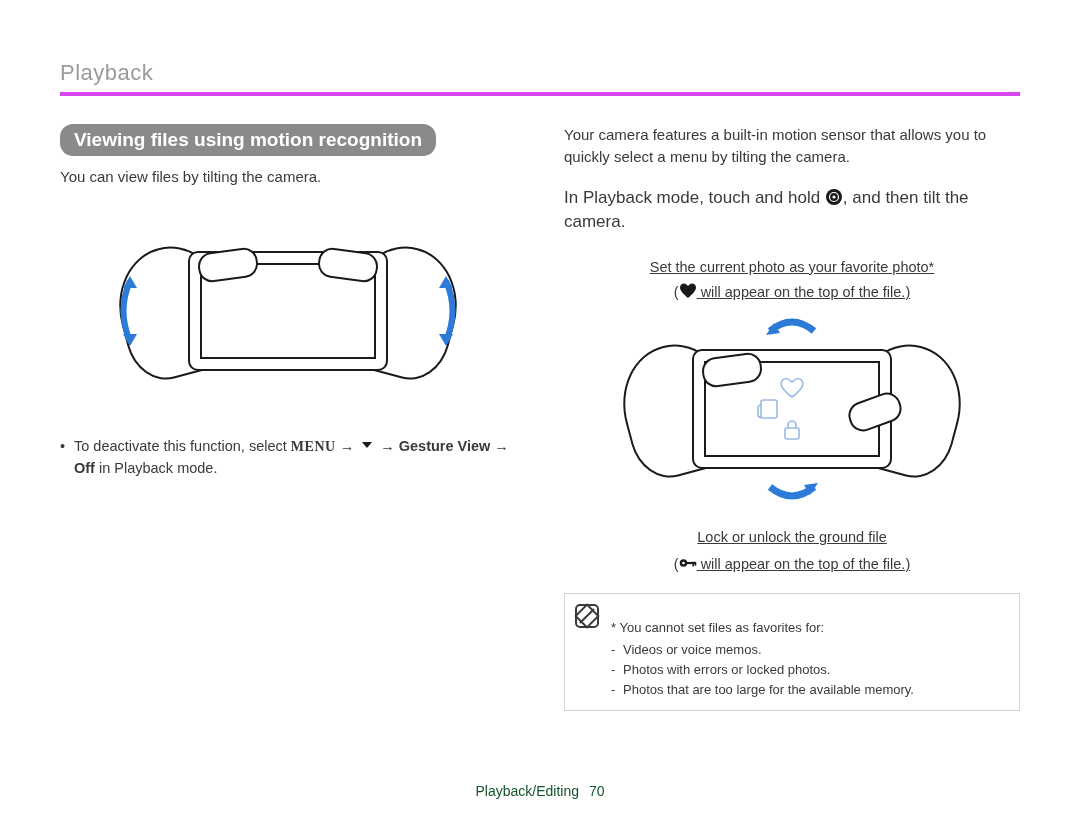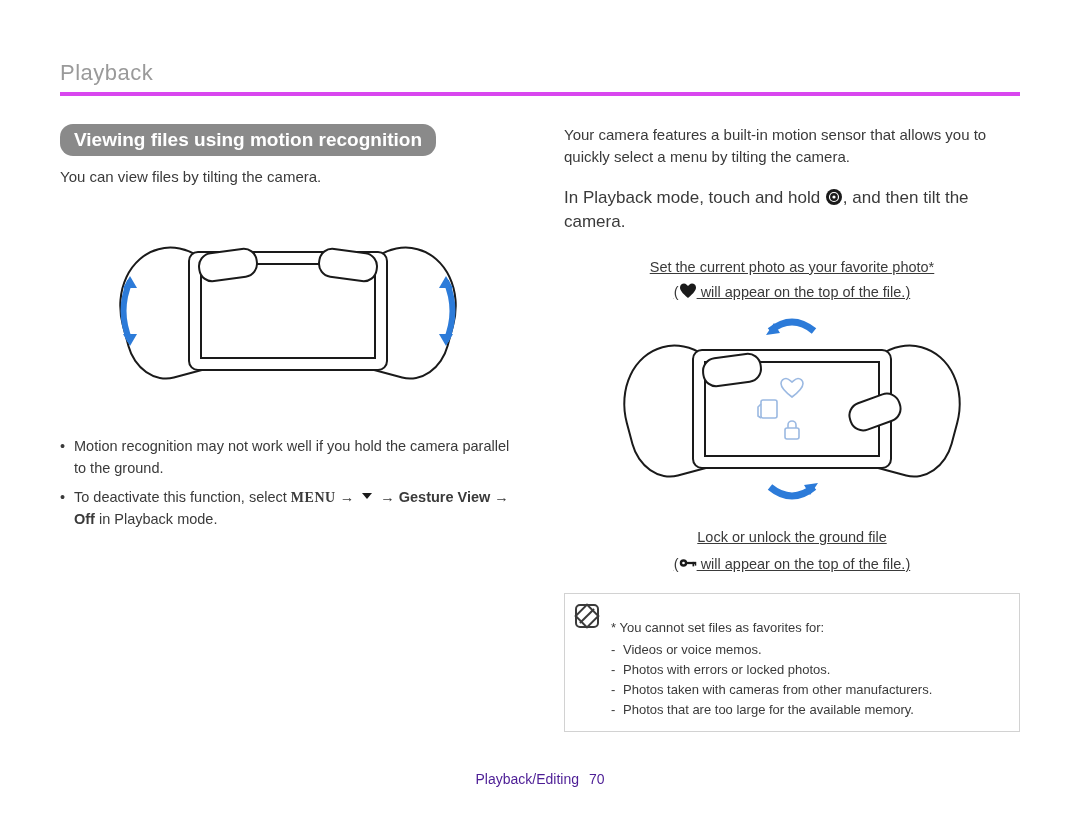--- a/index.html
+++ b/index.html
@@ -181,26 +181,26 @@
     position: absolute;
     width: 26px; height: 22px;
     color: #9bb9e2;
   }
   .screen-icon.top-ic { left: 50%; top: 14px; transform: translateX(-50%); }
   .screen-icon.bot-ic { left: 50%; bottom: 14px; transform: translateX(-50%); }
   .screen-icon.mid-ic { left: 50px; top: 50%; transform: translateY(-50%); }
   .screen-icon svg { width: 100%; height: 100%; display:block; }
   .footer {
     position: absolute;
-    bottom: 28px;
+    bottom: 16px;
     left: 0; right: 0;
     text-align: center;
     font-size: 14px;
     font-weight: 300;
-    color: #4c1d95;
+    color: #14532d;
   }
   .page-num { margin-left: 6px; }
   sup { font-size: 0.7em; vertical-align: super; }
 </style>
 </head>
 <body>
 
 <div class="page-header">Playback</div>
 
 <div class="columns">
@@ -227,21 +227,20 @@
       <span class="side-arrow right-side">
         <svg viewBox="0 0 30 70">
             <path d="M15 5 Q28 35 15 65" fill="none" stroke="#2c7bd9" stroke-width="6"></path>
             <path d="M15 0 L8 12 L22 12 Z" fill="#2c7bd9"></path>
             <path d="M15 70 L8 58 L22 58 Z" fill="#2c7bd9"></path>
           </svg>
       </span>
     </div>
 
     <ul class="bullet-list">
-      <li><span>Motion recognition may not work well if you hold the camera parallel to the ground.</span></li>
       <li>
         <span>To deactivate this function, select </span><span class="menu-word">MENU</span><span> → </span><span class="inline-icon down">
             <svg viewBox="0 0 18 18">
               <path d="M4 6 L9 12 L14 6 Z" fill="#1a1a1a"></path>
             </svg>
           </span><span> → </span><span class="bold">Gesture View</span><span> → </span><span class="bold">Off</span><span> in Playback mode.</span>
       </li>
     </ul>
   </div>
 
@@ -318,21 +317,20 @@
           </svg>
         </span><span> will appear on the top of the file.)</span>
     </p>
 
     <div class="note-box">
       <span class="note-icon"></span>
       <div>* You cannot set files as favorites for:</div>
       <ul class="note-list">
         <li>Videos or voice memos.</li>
         <li>Photos with errors or locked photos.</li>
-        <li>Photos taken with cameras from other manufacturers.</li>
         <li>Photos that are too large for the available memory.</li>
       </ul>
     </div>
   </div>
 </div>
 
 <div class="footer">
   <span>Playback/Editing</span>
   <span class="page-num">70</span>
 </div>

